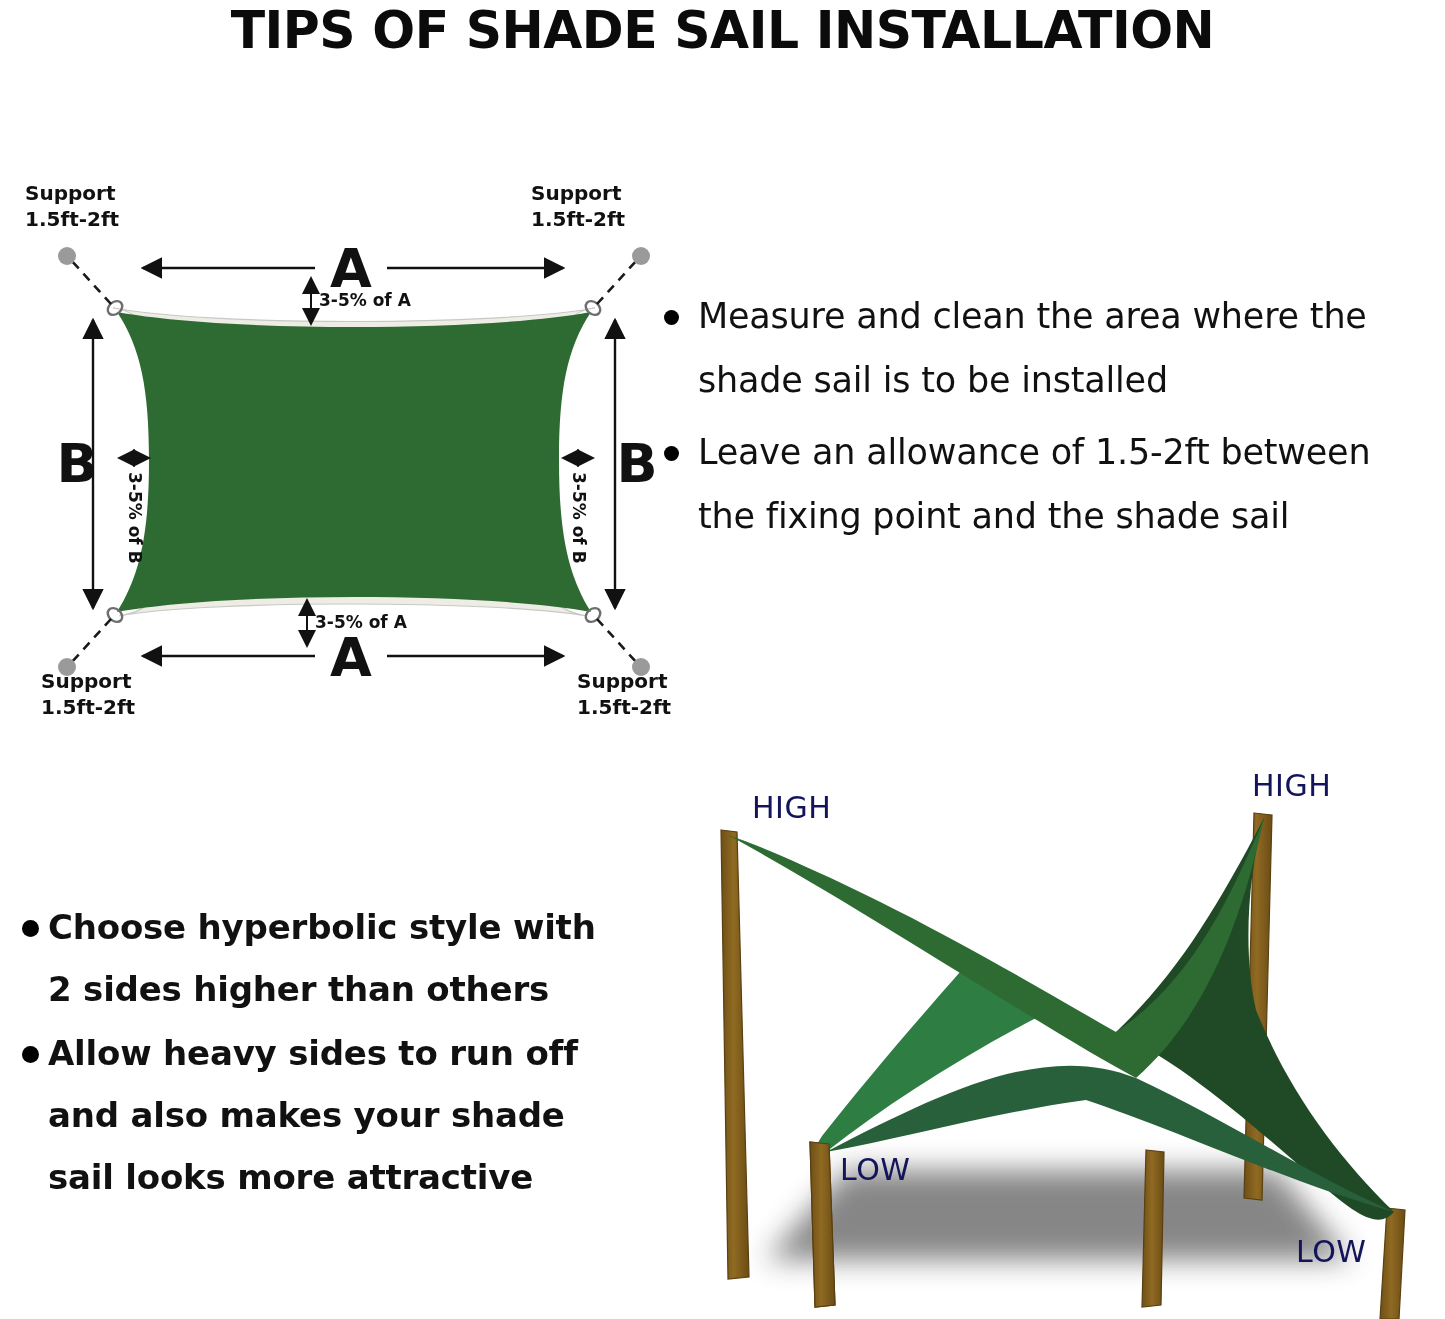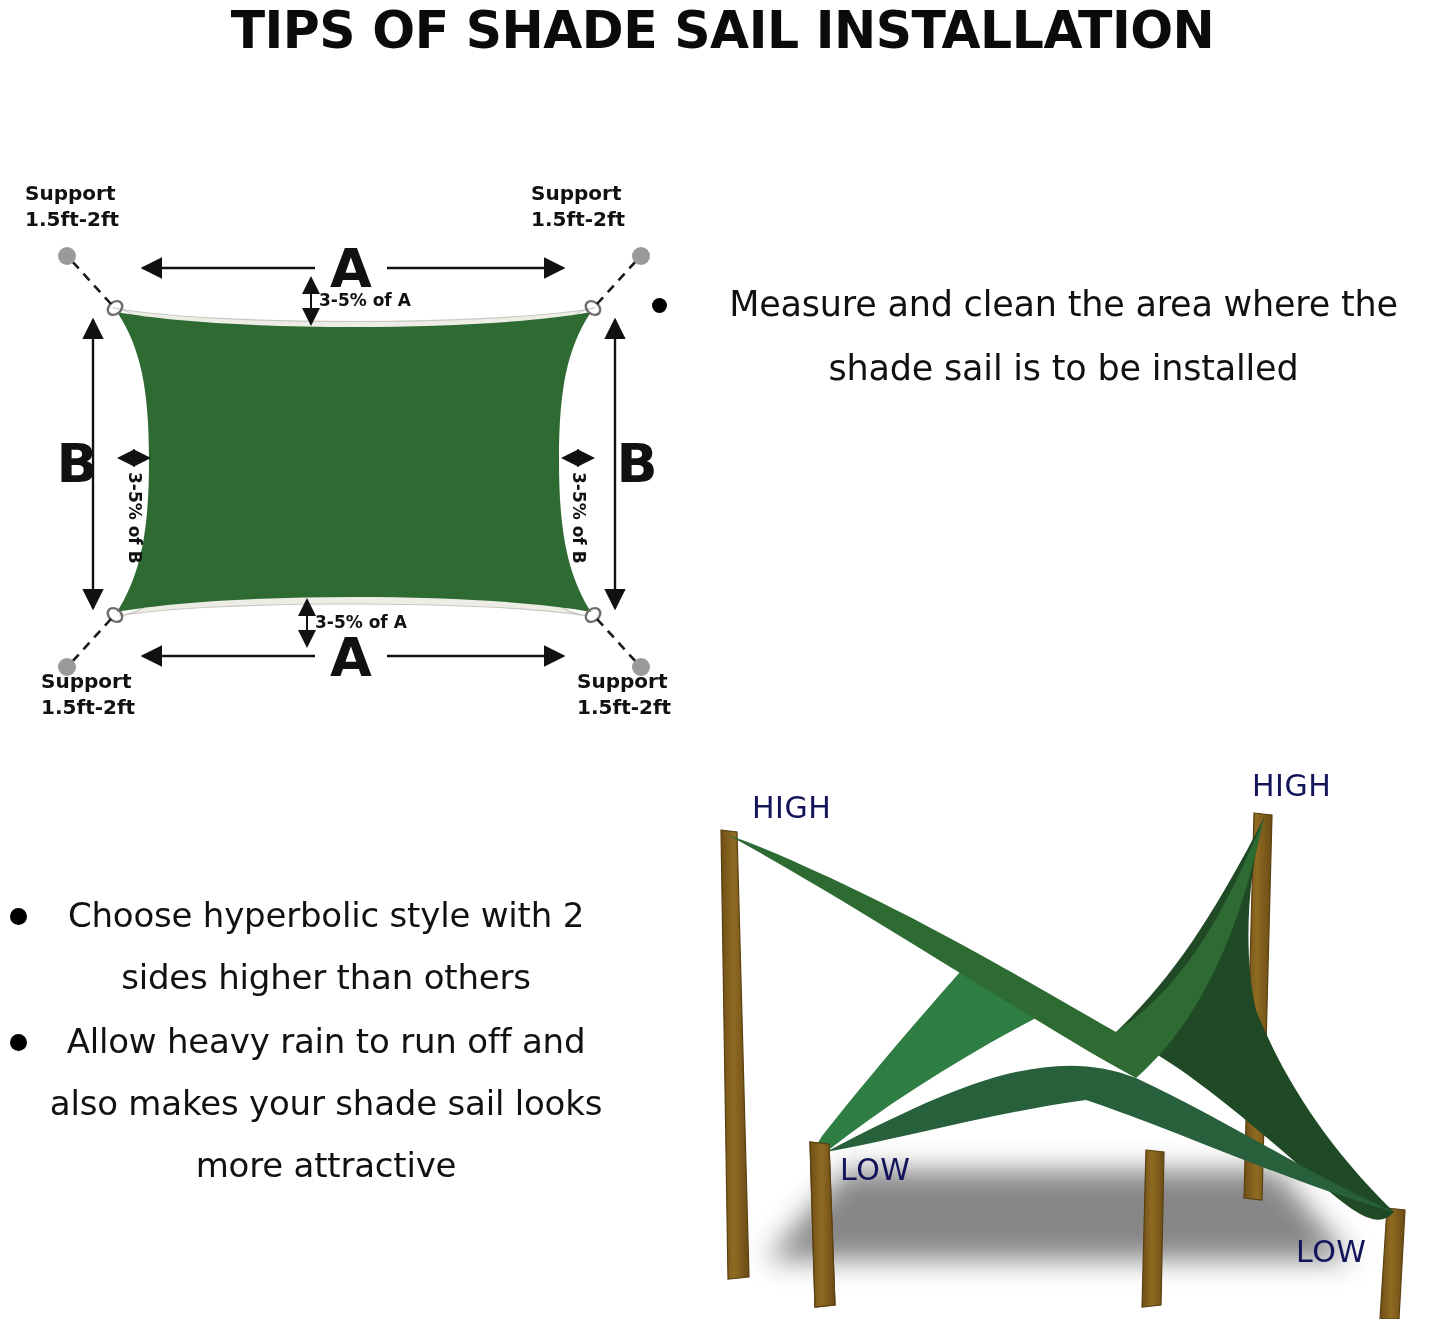--- a/index.html
+++ b/index.html
@@ -38,23 +38,22 @@
   .panel { position: absolute; }
 
   #panel-rect-diagram { left: 15px;   top: 160px; width: 680px; height: 570px; }
   #panel-tips-right   { left: 640px; top: 268px; width: 805px; height: 400px; }
   #panel-tips-left    { left: 0px;   top: 880px; width: 620px; height: 340px; }
   #panel-hyper        { left: 616px; top: 760px; width: 825px; height: 559px; }
 
   
   .tip-list {
     list-style: none;
-    margin: 4px;
+    margin: 16px;
     padding: 0;
-    text-align: center;
   }
   .tip-item {
     position: relative;
     padding-left: 42px;
     margin-bottom: 8px;
     font-family: "DejaVu Sans", "Liberation Sans", sans-serif;
     font-size: 35px;
     line-height: 64px;
     color: #111111;
     letter-spacing: -0.2px;
@@ -67,20 +66,21 @@
     width: 15px;
     height: 15px;
     border-radius: 50%;
     background: #000000;
   }
   #panel-tips-left .tip-item {
     font-size: 34px;
     line-height: 62px;
     padding-left: 32px;
     margin-bottom: 2px;
+    font-weight: bold;
   }
   #panel-tips-left .tip-item::before {
     left: 6px;
     top: 24px;
     width: 17px;
     height: 17px;
   }
 
   
   .svg-lbl       { font-family: "DejaVu Sans", "Liberation Sans", sans-serif; fill: #111111; }
@@ -184,27 +184,28 @@
     <text class="svg-lbl lbl-big" x="622" y="322" text-anchor="middle">B</text>
 
     <line x1="548" y1="298" x2="578" y2="298" stroke="#111" stroke-width="2" marker-start="url(#arrTail)" marker-end="url(#arrHead)"></line>
     <text class="svg-lbl lbl-pct" x="558" y="312" transform="rotate(90 558 312)">3-5% of B</text>
   </svg>
 </div>
 
 <div class="panel" id="panel-tips-right">
   <ul class="tip-list">
     <li class="tip-item">Measure and clean the area where the shade sail is to be installed</li>
+    <li class="tip-item">Leave an allowance of 1.5-2ft between the fixing point and the shade sail</li>
   </ul>
 </div>
 
 <div class="panel" id="panel-tips-left">
   <ul class="tip-list">
     <li class="tip-item">Choose hyperbolic style with 2 sides higher than others</li>
-    <li class="tip-item">Allow heavy rain to run off and also makes your shade sail looks more attractive</li>
+    <li class="tip-item">Allow heavy sides to run off and also makes your shade sail looks more attractive</li>
   </ul>
 </div>
 
 <div class="panel" id="panel-hyper">
   <svg width="825" height="559" viewBox="0 0 825 559">
 
     <defs>
       <filter id="blurShadow" x="-25%" y="-60%" width="150%" height="240%">
         <feGaussianBlur stdDeviation="14"></feGaussianBlur>
       </filter>

